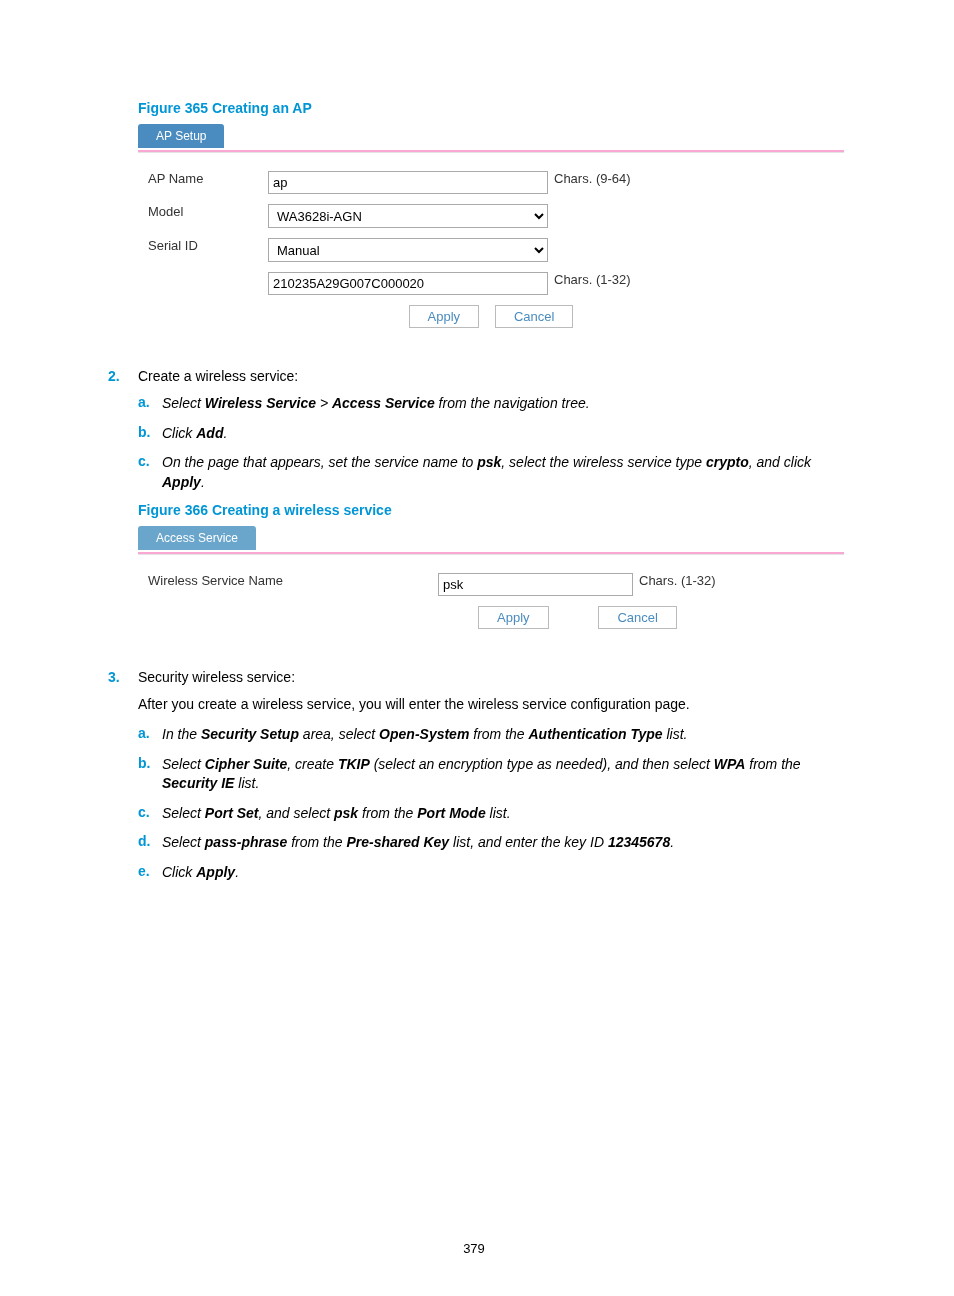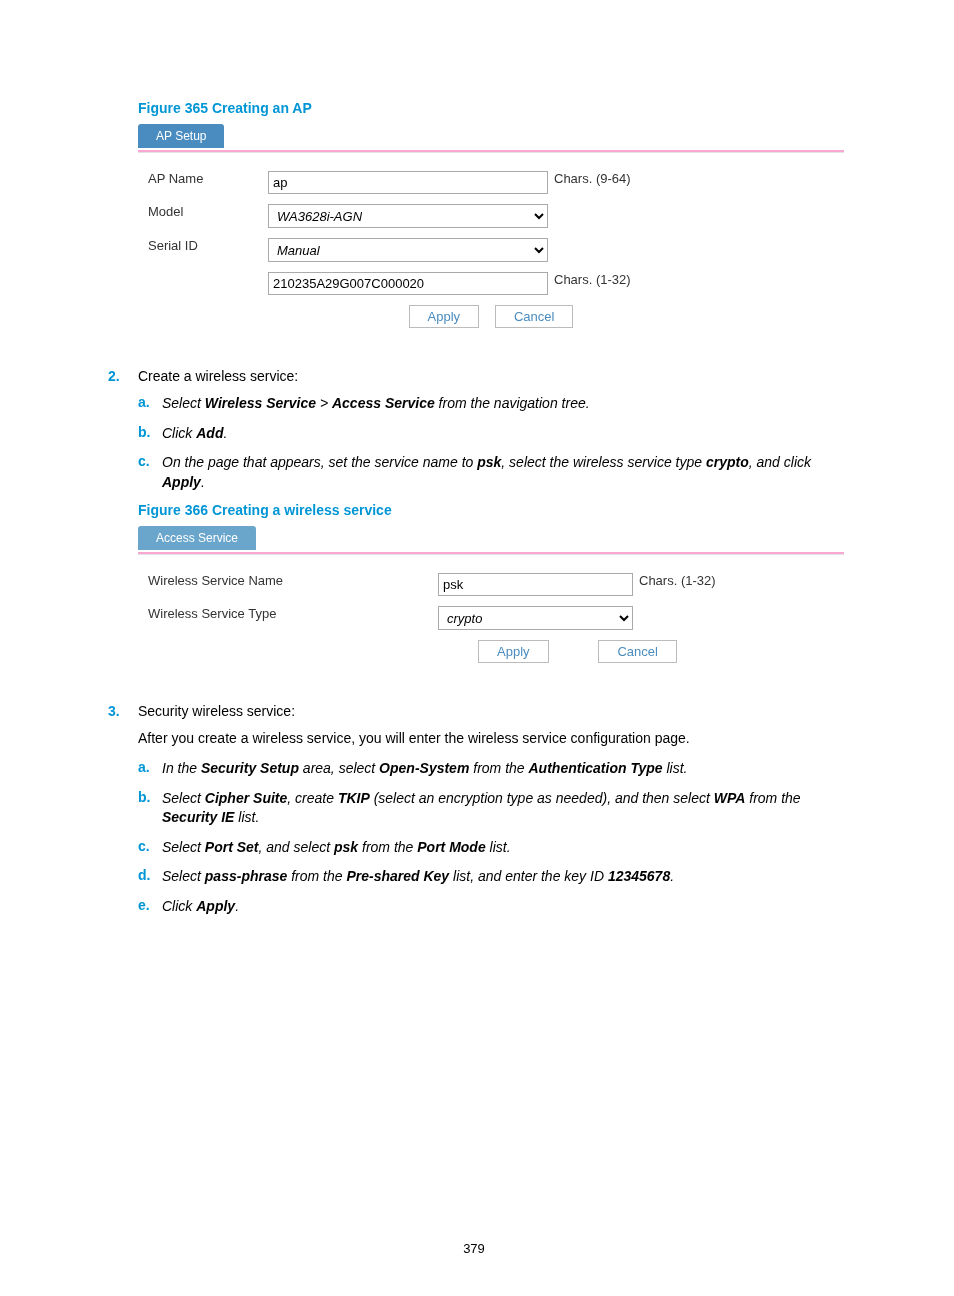--- a/index.html
+++ b/index.html
@@ -67,21 +67,20 @@
     padding: 3px 4px;
     font-size: 13px;
     background: #fff;
   }
   .form-row select {
     border: 1px solid #aaa;
     padding: 2px 4px;
     font-size: 13px;
     background: #fff;
     height: 24px;
-    font-style: italic;
   }
   .hint {
     margin-left: 6px;
     font-size: 13px;
     color: #333;
   }
   .btnrow {
     text-align: center;
     margin-top: 6px;
   }
@@ -196,24 +195,20 @@
   <div class="panel">
     <div class="tabbar">
       <span class="tab" style="background:#6aa6cc">Access Service</span>
     </div>
     <div class="content">
       <div class="form-row">
         <span class="widelabel">Wireless Service Name</span>
         <input type="text" style="width: 185px;" value="psk">
         <span class="hint">Chars. (1-32)</span>
       </div>
-      <div class="form-row">
-        <span class="widelabel">Wireless Service Type</span>
-        <select style="width:195px"><option>crypto</option></select>
-      </div>
       <div class="btnrow" style="padding-left:200px;text-align:left">
         <span class="btn" style="margin-left:130px">Apply</span>
         <span class="btn" style="margin-left:40px">Cancel</span>
       </div>
     </div>
   </div>
 
   <div class="ol-block">
     <span class="ol-num">3.</span>
     <span class="ol-text">Security wireless service:</span>

